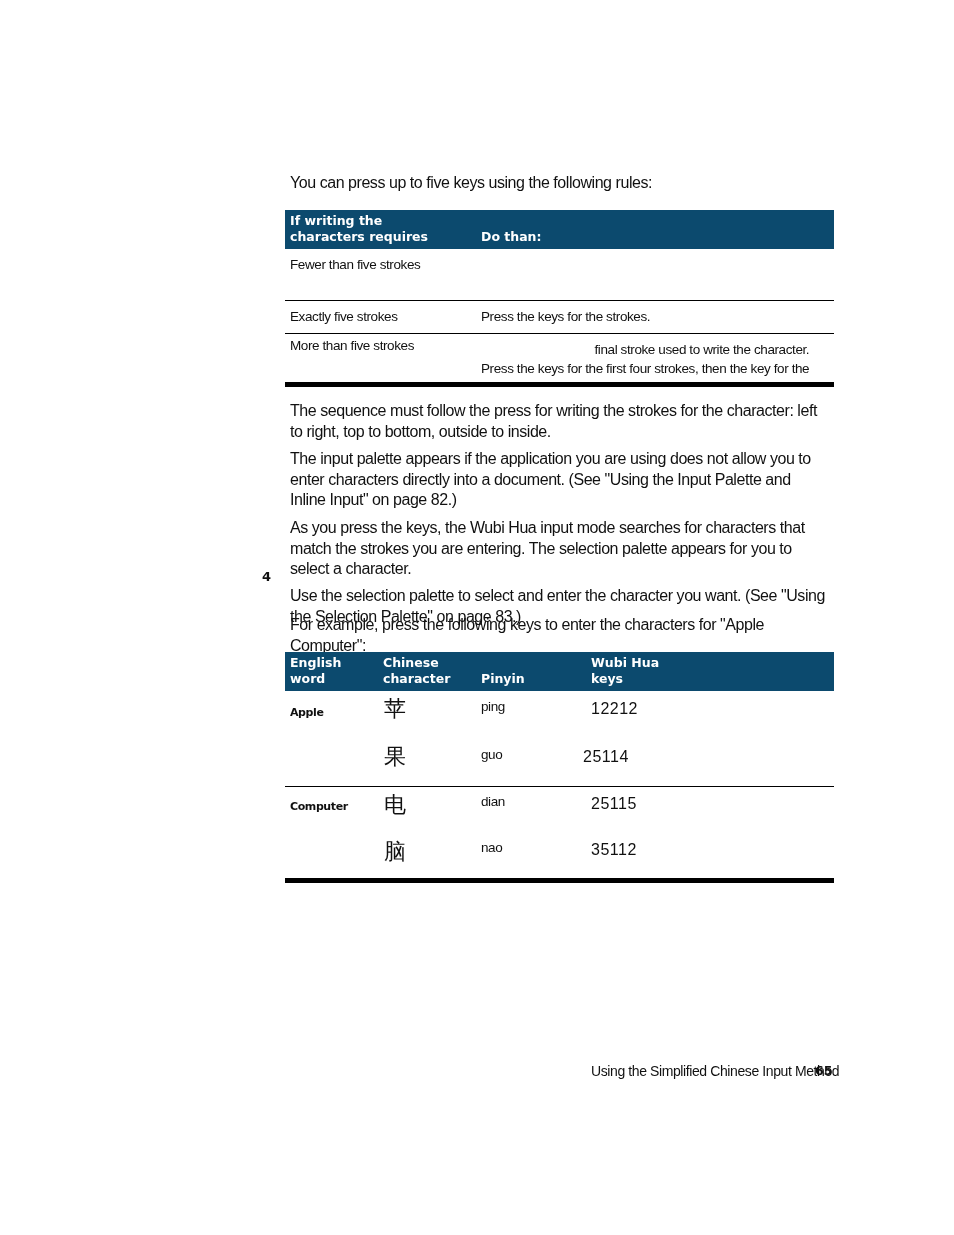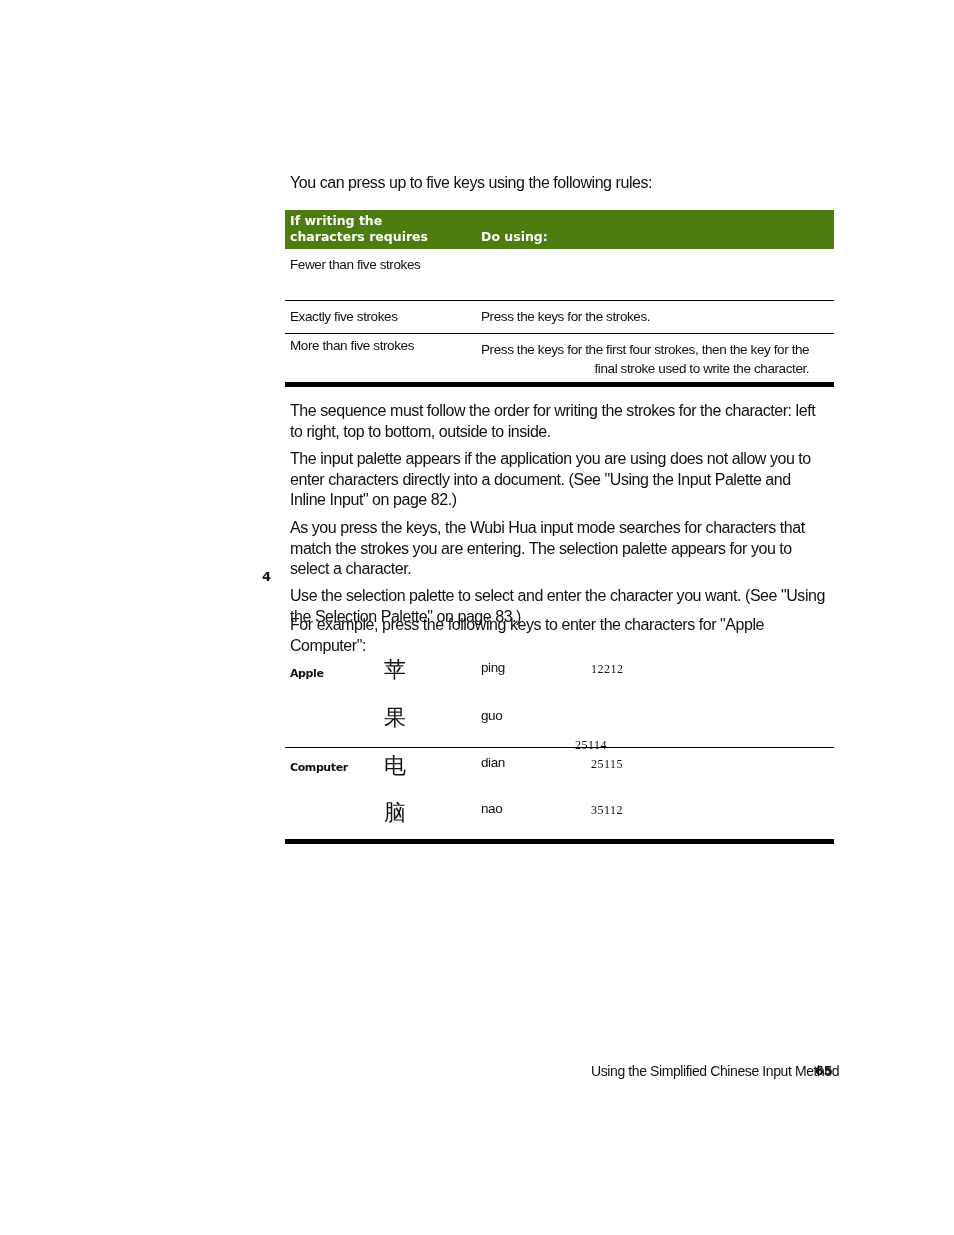--- a/index.html
+++ b/index.html
@@ -1,83 +1,98 @@
 <!DOCTYPE html>
 <html><head>
 <meta charset="utf-8">
 <style>
   html, body { margin:0; padding:0; background:#fff; }
   body { width:954px; height:1235px; position:relative; overflow:hidden; color:#111;
          font-family:"Liberation Sans Narrow","Liberation Sans", sans-serif; }
   .body-text { position:absolute; left:290px; width:540px; font-size:16px; line-height:20.5px;
                letter-spacing:-0.45px; font-family:"Liberation Sans", sans-serif; }
   .tbl { position:absolute; left:285px; width:549px; }
-  .thead { background:#4d7c0f; color:#fff; font-weight:bold; font-size:12.5px; line-height:16px;
+  .thead { background:#0c4a6e; color:#fff; font-weight:bold; font-size:12.5px; line-height:16px;
            font-family:"DejaVu Sans", sans-serif; position:relative; }
   .thead span { position:absolute; bottom:4px; }
   .row { position:relative; border-bottom:1px solid #000; font-size:13.5px; line-height:19px;
          font-family:"Liberation Sans", sans-serif; letter-spacing:-0.4px;text-align:right; }
   .row span { position:absolute; }
   .thick { height:5px; background:#000; }
-  .mono { font-family:Liberation Serif, serif; font-size:12px; letter-spacing:0.5px; }
+  .mono { font-family:Liberation Sans, sans-serif; font-size:16px; letter-spacing:0.5px; }
   .han { font-family:"DejaVu Serif", serif; font-size:22px; }
   .word { font-family:"DejaVu Sans", sans-serif; font-weight:bold; font-size:11px; }
   .step-num { position:absolute; left:262px; font-weight:bold; font-size:13px; font-family:"DejaVu Sans", sans-serif; }
   .footer { position:absolute; top:1063px; left:591px; font-size:14px; letter-spacing:-0.4px;
             font-family:"Liberation Sans", sans-serif; }
   .pageno { position:absolute; top:1063px; left:815px; font-size:12.5px; font-weight:bold;
             font-family:"DejaVu Sans", sans-serif; }
 </style>
 </head>
 <body>
 
 <div class="body-text" style="top:173px;">You can press up to five keys using the following rules:</div>
 
 <div class="tbl" style="top:210px;">
   <div class="thead" style="height:39px;">
     <span style="left:5px;bottom:4px;">
       <div>If writing the</div>
       <div>characters requires</div>
     </span>
-    <span style="left:196px;">Do using:</span>
+    <span style="left:196px;">Do than:</span>
   </div>
   <div class="row" style="height:51px;">
     <span style="left:5px;top:6px;">Fewer than five strokes</span>
   </div>
   <div class="row" style="height:32px;">
     <span style="left:5px;top:6px;">Exactly five strokes</span>
     <span style="left:196px;top:6px;">Press the keys for the strokes.</span>
   </div>
   <div class="row" style="height:48px;border-bottom:none;">
     <span style="left:5px;top:2px;">More than five strokes</span>
     <span style="left:196px;top:6px;">
+      <div>final stroke used to write the character.</div>
       <div>Press the keys for the first four strokes, then the key for the</div>
-      <div>final stroke used to write the character.</div>
     </span>
   </div>
   <div class="thick"></div>
 </div>
 
-<div class="body-text" style="top:401px;">The sequence must follow the order for writing the strokes for the character:  left to right, top to bottom, outside to inside.</div>
+<div class="body-text" style="top:401px;">The sequence must follow the press for writing the strokes for the character:  left to right, top to bottom, outside to inside.</div>
 <div class="body-text" style="top:449px;">The input palette appears if the application you are using does not allow you to enter characters directly into a document. (See "Using the Input Palette and Inline Input" on page 82.)</div>
 <div class="body-text" style="top:518px;">As you press the keys, the Wubi Hua input mode searches for characters that match the strokes you are entering. The selection palette appears for you to select a character.</div>
 
 <div class="step-num" style="top:569px;">4</div>
 <div class="body-text" style="top:586px;">Use the selection palette to select and enter the character you want. (See "Using the Selection Palette" on page 83.)</div>
 <div class="body-text" style="top:615px;">For example, press the following keys to enter the characters for "Apple Computer":</div>
 
 <div class="tbl" style="top:652px;">
+  <div class="thead" style="height:39px;">
+    <span style="left:5px;">
+      <div>English</div>
+      <div>word</div>
+    </span>
+    <span style="left:98px;">
+      <div>Chinese</div>
+      <div>character</div>
+    </span>
+    <span style="left:196px;">Pinyin</span>
+    <span style="left:306px;">
+      <div>Wubi Hua</div>
+      <div>keys</div>
+    </span>
+  </div>
   <div class="row" style="height:95px;">
     <span class="word" style="left:5px;top:12px;">Apple</span>
     <span class="han" style="left:99px;top:8px;">苹</span>
     <span style="left:196px;top:6px;">ping</span>
     <span class="mono" style="left:306px;top:8px;">12212</span>
     <span class="han" style="left:99px;top:56px;">果</span>
     <span style="left:196px;top:54px;">guo</span>
-    <span class="mono" style="left:290px;top:56px;margin-top:28px;">25114</span>
+    <span class="mono" style="left:298px;top:56px;">25114</span>
   </div>
   <div class="row" style="height:91px;border-bottom:none;">
     <span class="word" style="left:5px;top:10px;">Computer</span>
     <span class="han" style="left:99px;top:8px;">电</span>
     <span style="left:196px;top:5px;">dian</span>
     <span class="mono" style="left:306px;top:7px;">25115</span>
     <span class="han" style="left:99px;top:55px;">脑</span>
     <span style="left:196px;top:51px;">nao</span>
     <span class="mono" style="left:306px;top:53px;">35112</span>
   </div>

